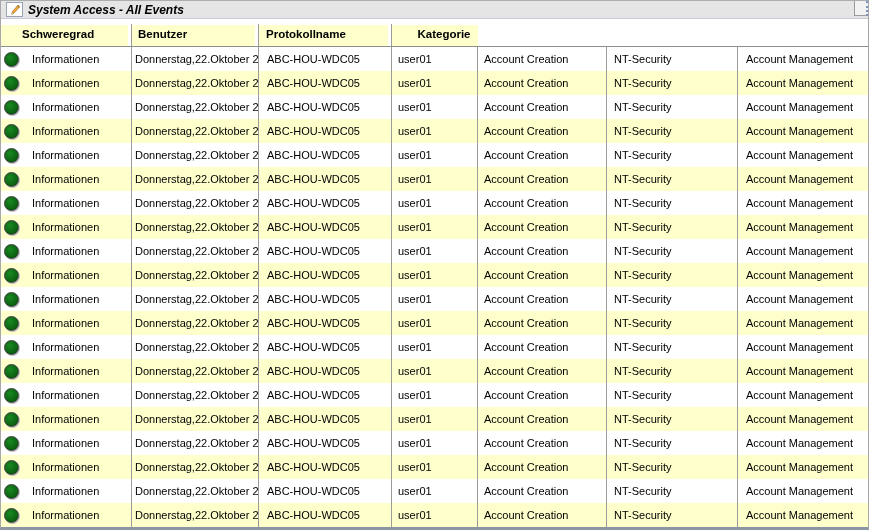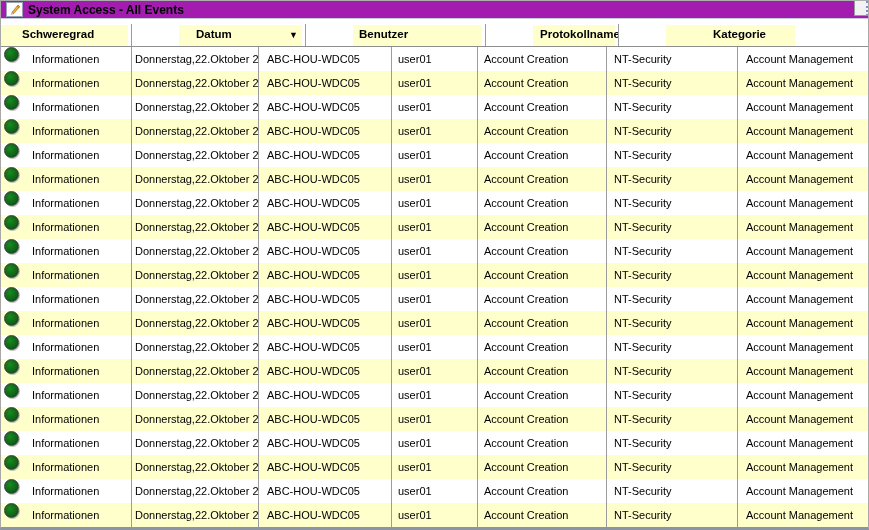--- a/index.html
+++ b/index.html
@@ -12,26 +12,27 @@
     border-left:1px solid #A8A8A8;
     border-right:1px solid #A8A8A8;
     border-bottom:3px solid #8C95A3;
     background:#ffffff;
     overflow:hidden;
   }
 
   
   .titlebar {
     height:19px;
-    background:#a21caf;
+    background:#e5e5e5;
     border-top:1px solid #ADADAD;
     border-bottom:1px solid #C8CCD8;
     display:flex; align-items:center;
     padding-left:5px;
     position:relative;
+    font-style:italic;
   }
   .title-icon {
     width:17px; height:15px;
     background:#ffffff;
     border:1px solid #9aa2b8;
     display:inline-flex; align-items:center; justify-content:center;
     margin-right:5px;
   }
   .title-icon svg { display:block; }
   .title-text {
@@ -53,21 +54,20 @@
   .hdr-row, .data-row {
     display:grid;
     grid-template-columns:131px 127px 133px 86px 129px 131px 130px;
     width:867px;
   }
 
   
   .hdr-row {
     height:23px;
     border-bottom:1px solid #8E8E8E;
-    gap:47px;
   }
   .hdr-cell {
     background:#FFFFCC;
     font-size:11.5px; font-weight:bold; color:#000000;
     line-height:21px;
     white-space:nowrap; overflow:hidden;
     border-right:1px solid #9C9C9C;
     box-shadow:inset -3px 0 0 #FFFFFF, inset 0 1px 0 #FFFFFF;
     position:relative;
   }
@@ -90,21 +90,21 @@
     line-height:24px;
     white-space:nowrap; overflow:hidden;
     border-right:1px solid #9C9C9C;
     display:block;
   }
   .cell:last-child { border-right:none; }
   .cp2 { padding-left:3px; } .cp3 { padding-left:8px; }
   .cp4 { padding-left:6px; } .cp5 { padding-left:6px; }
   .cp6 { padding-left:7px; } .cp7 { padding-left:8px; }
 
-  .sev-cell { display:flex; }
+  .sev-cell { display:flex; align-items:center; }
   .sev-ball {
     width:15px; height:15px;
     border-radius:50%;
     background:radial-gradient(circle at 38% 35%, #1A8A22, #0A5C10 75%);
     border:1px solid #3a3a3a;
     box-shadow:1px 1px 0 0 #BFBFBF;
     margin-left:3px;
     flex:0 0 auto;
   }
   .sev-label { margin-left:13px; }
@@ -123,21 +123,20 @@
       </svg>
     </span>
     <span class="title-text">System Access - All Events</span>
     <span class="corner-widget"></span>
   </div>
 
   <div class="title-gap"></div>
 
   <div class="hdr-row" id="header-row">
       <div class="hdr-cell hp1"><span>Schweregrad</span></div>
-      <div class="hdr-cell hp2"><span>Datum</span><span class="sort-arrow">▼</span></div>
       <div class="hdr-cell hp4"><span>Benutzer</span></div>
       <div class="hdr-cell hp6"><span>Protokollname</span></div>
       <div class="hdr-cell hp7"><span>Kategorie</span></div>
     </div>
 
   <div id="rows-container">
       <div class="data-row odd">
         <div class="cell cp1 sev-cell">
           <span class="sev-ball"></span>
           <span class="sev-label">Informationen</span>

